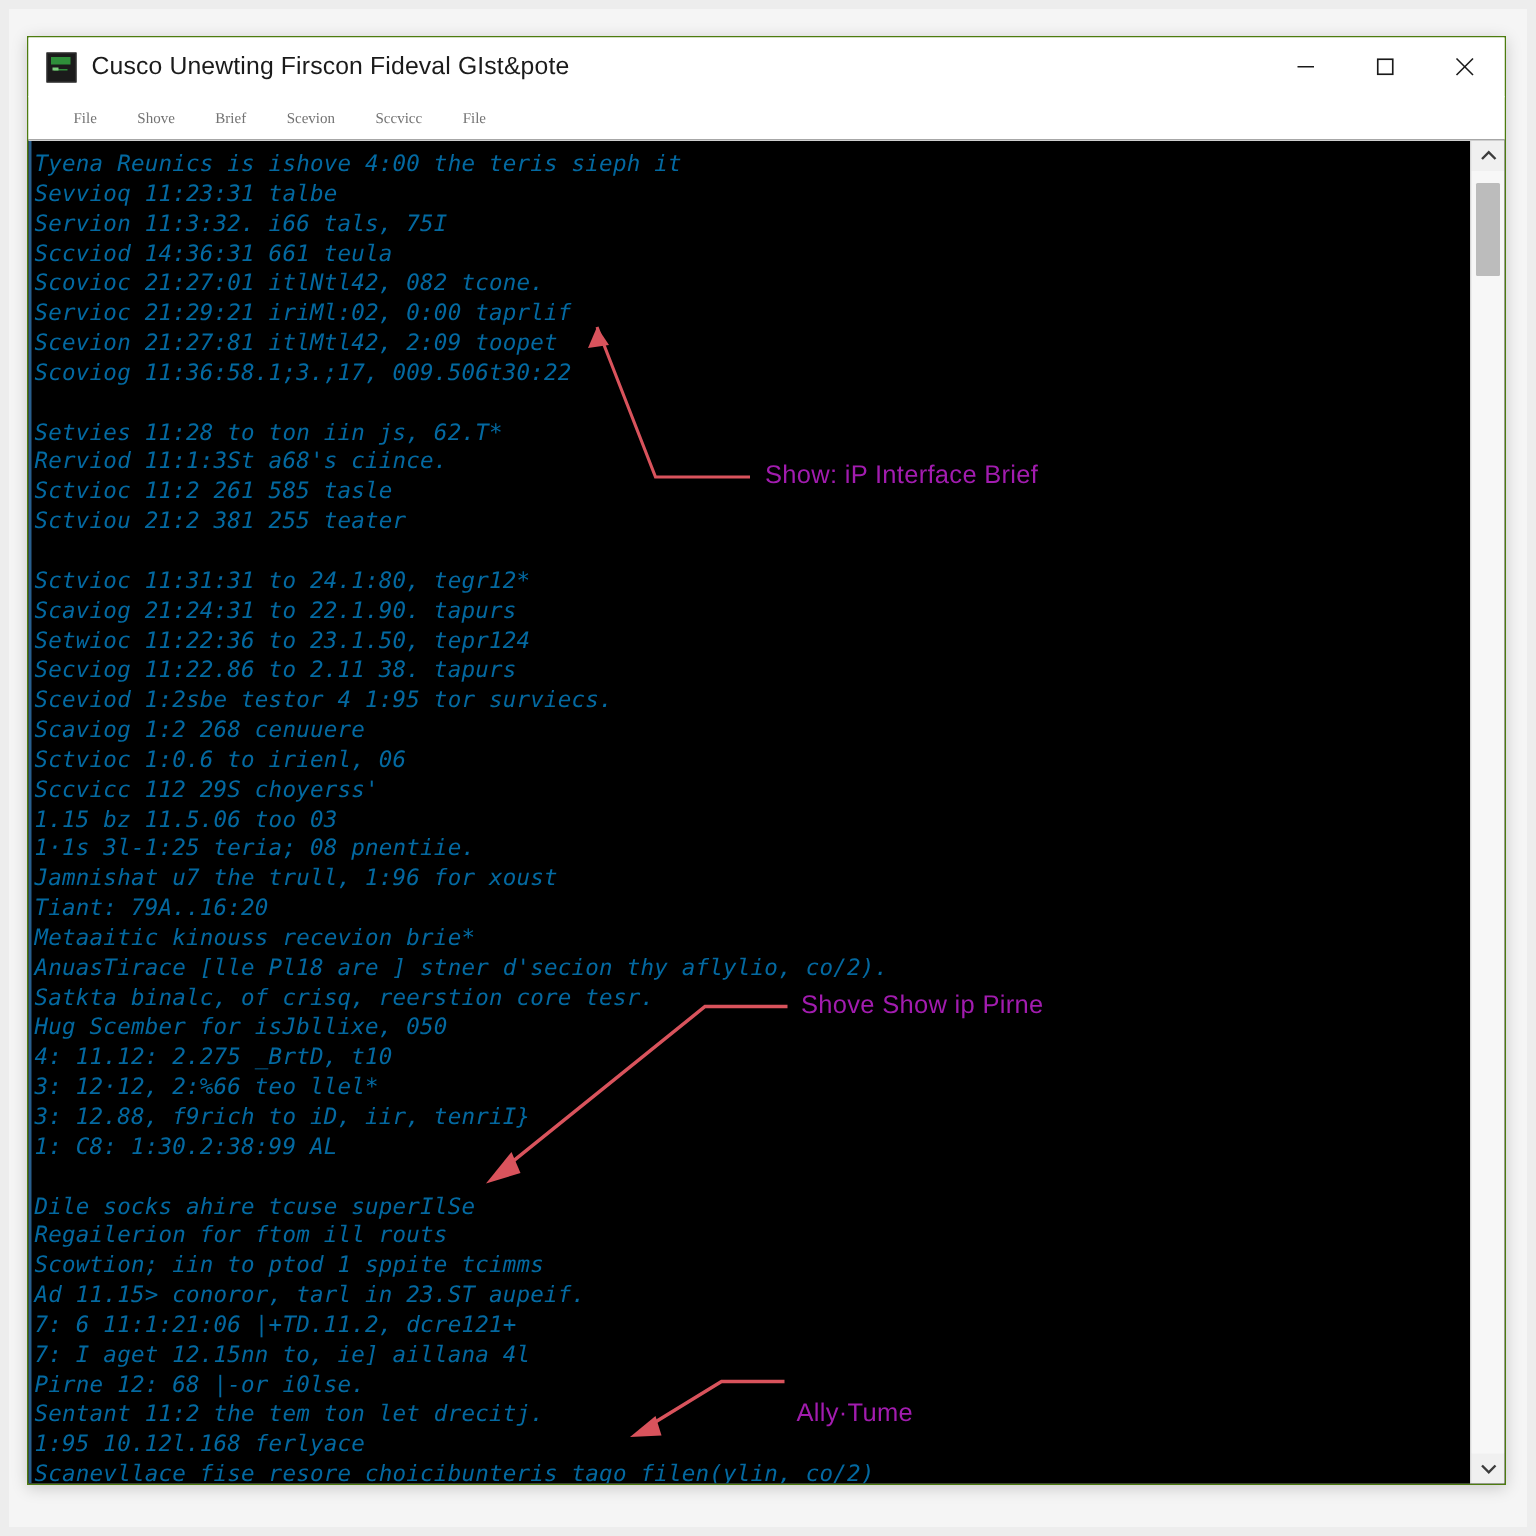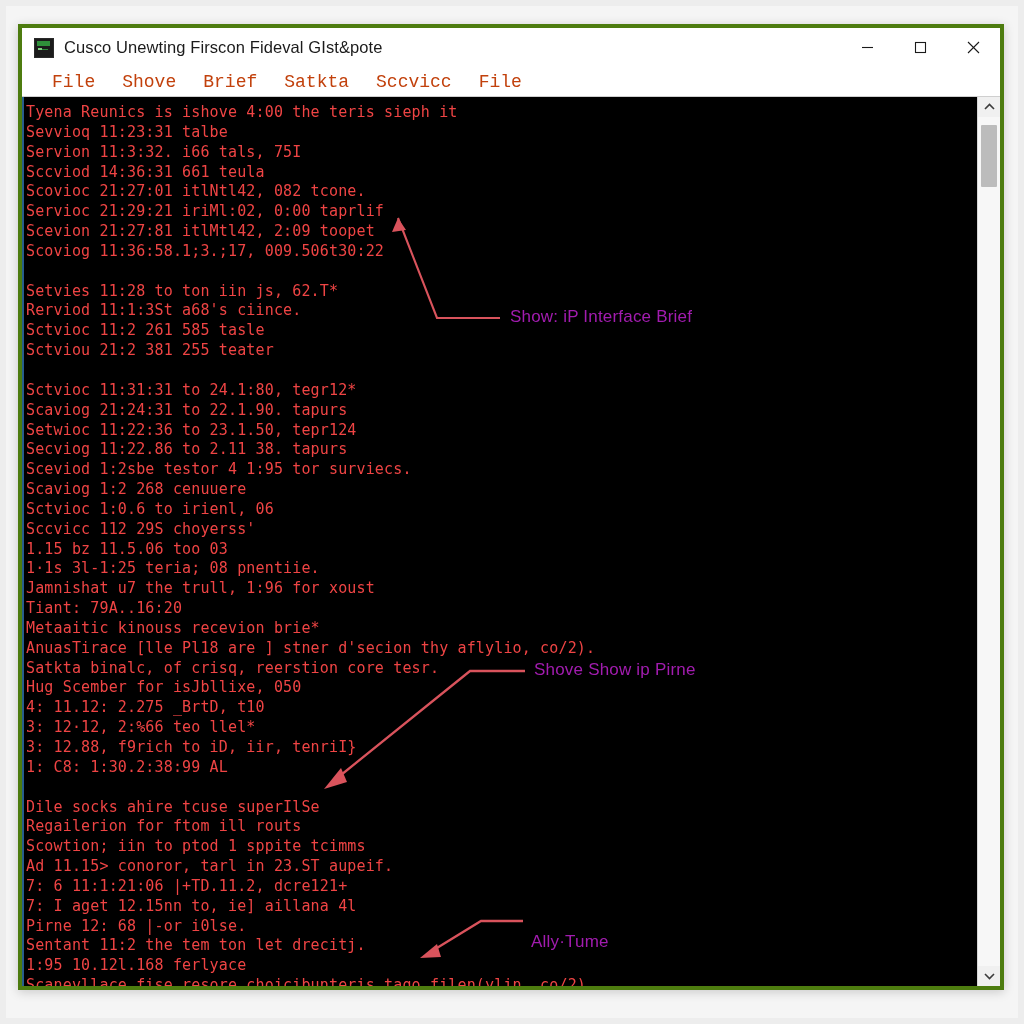--- a/index.html
+++ b/index.html
@@ -20,21 +20,21 @@
   }
 
   
   .window {
     position: absolute;
     left: 18px;
     top: 24px;
     width: 986px;
     height: 966px;
     background: #ffffff;
-    border: 4px solid #4d7c0f;
+    border: 1px solid #4d7c0f;
     box-sizing: border-box;
     box-shadow: 0 2px 10px rgba(0,0,0,0.18);
     display: flex;
     flex-direction: column;
   }
 
   
   .titlebar {
     height: 39px;
     min-height: 39px;
@@ -98,25 +98,25 @@
   .menubar {
     height: 28px;
     min-height: 28px;
     background: #ffffff;
     display: flex;
     align-items: center;
     padding-left: 30px;
     box-sizing: border-box;
   }
   .menu-item {
-    font-size: 18px;
-    color: #c2410c;
+    font-size: 10px;
+    color: #737373;
     margin-right: 27px;
     white-space: nowrap;
-    font-family: Liberation Mono, monospace;
+    font-family: Liberation Serif, serif;
   }
 
   
   .term-wrap {
     flex: 1 1 auto;
     position: relative;
     display: flex;
     background: #000000;
     border-top: 1px solid #cfcfcf;
     overflow: hidden;
@@ -126,23 +126,24 @@
     position: relative;
     background: #000000;
     padding: 6px 0 0 0;
     overflow: hidden;
   }
   .term-lines {
     position: relative;
     font-family: "DejaVu Sans Mono", "Liberation Mono", monospace;
     font-size: 15px;
     line-height: 19.85px;
-    color: #ef4444;
+    color: #0369a1;
     white-space: pre;
     padding-left: 4px;
+    font-style: italic;
   }
   .term-line {
     height: 19.85px;
     white-space: pre;
     letter-spacing: 0.15px;
   }
 
   
   .term-left-edge {
     position: absolute;
@@ -244,21 +245,21 @@
               <line x1="13" y1="2" x2="2" y2="13" stroke="#1a1a1a" stroke-width="1.1"></line>
             </svg>
         </div>
       </div>
     </div>
 
     <div class="menubar">
       <div class="menu-item">File</div>
       <div class="menu-item">Shove</div>
       <div class="menu-item">Brief</div>
-      <div class="menu-item">Satkta</div>
+      <div class="menu-item">Scevion</div>
       <div class="menu-item">Sccvicc</div>
       <div class="menu-item">File</div>
     </div>
 
     <div class="term-wrap">
       <div class="term">
         <div class="term-left-edge"></div>
         <div class="term-lines" id="term-lines"><div class="term-line">Tyena Reunics is ishove 4:00 the teris sieph it</div><div class="term-line">Sevvioq 11:23:31 talbe</div><div class="term-line">Servion 11:3:32. i66 tals, 75I</div><div class="term-line">Sccviod 14:36:31 661 teula</div><div class="term-line">Scovioc 21:27:01 itlNtl42, 082 tcone.</div><div class="term-line">Servioc 21:29:21 iriMl:02, 0:00 taprlif</div><div class="term-line">Scevion 21:27:81 itlMtl42, 2:09 toopet</div><div class="term-line">Scoviog 11:36:58.1;3.;17, 009.506t30:22</div><div class="term-line"></div><div class="term-line">Setvies 11:28 to ton iin js, 62.T*</div><div class="term-line">Rerviod 11:1:3St a68's ciince.</div><div class="term-line">Sctvioc 11:2 261 585 tasle</div><div class="term-line">Sctviou 21:2 381 255 teater</div><div class="term-line"></div><div class="term-line">Sctvioc 11:31:31 to 24.1:80, tegr12*</div><div class="term-line">Scaviog 21:24:31 to 22.1.90. tapurs</div><div class="term-line">Setwioc 11:22:36 to 23.1.50, tepr124</div><div class="term-line">Secviog 11:22.86 to 2.11 38. tapurs</div><div class="term-line">Sceviod 1:2sbe testor 4 1:95 tor surviecs.</div><div class="term-line">Scaviog 1:2 268 cenuuere</div><div class="term-line">Sctvioc 1:0.6 to irienl, 06</div><div class="term-line">Sccvicc 112 29S choyerss'</div><div class="term-line">1.15 bz 11.5.06 too 03</div><div class="term-line">1·1s 3l-1:25 teria; 08 pnentiie.</div><div class="term-line">Jamnishat u7 the trull, 1:96 for xoust</div><div class="term-line">Tiant: 79A..16:20</div><div class="term-line">Metaaitic kinouss recevion brie*</div><div class="term-line">AnuasTirace [lle Pl18 are ] stner d'secion thy aflylio, co/2).</div><div class="term-line">Satkta binalc, of crisq, reerstion core tesr.</div><div class="term-line">Hug Scember for isJbllixe, 050</div><div class="term-line">4: 11.12: 2.275 _BrtD, t10</div><div class="term-line">3: 12·12, 2:%66 teo llel*</div><div class="term-line">3: 12.88, f9rich to iD, iir, tenriI}</div><div class="term-line">1: C8: 1:30.2:38:99 AL</div><div class="term-line"></div><div class="term-line">Dile socks ahire tcuse superIlSe</div><div class="term-line">Regailerion for ftom ill routs</div><div class="term-line">Scowtion; iin to ptod 1 sppite tcimms</div><div class="term-line">Ad 11.15&gt; conoror, tarl in 23.ST aupeif.</div><div class="term-line">7: 6 11:1:21:06 |+TD.11.2, dcre121+</div><div class="term-line">7: I aget 12.15nn to, ie] aillana 4l</div><div class="term-line">Pirne 12: 68 |-or i0lse.</div><div class="term-line">Sentant 11:2 the tem ton let drecitj.</div><div class="term-line">1:95 10.12l.168 ferlyace</div><div class="term-line">Scanevllace fise resore choicibunteris tago filen(ylin, co/2)</div></div>
       </div>
 

